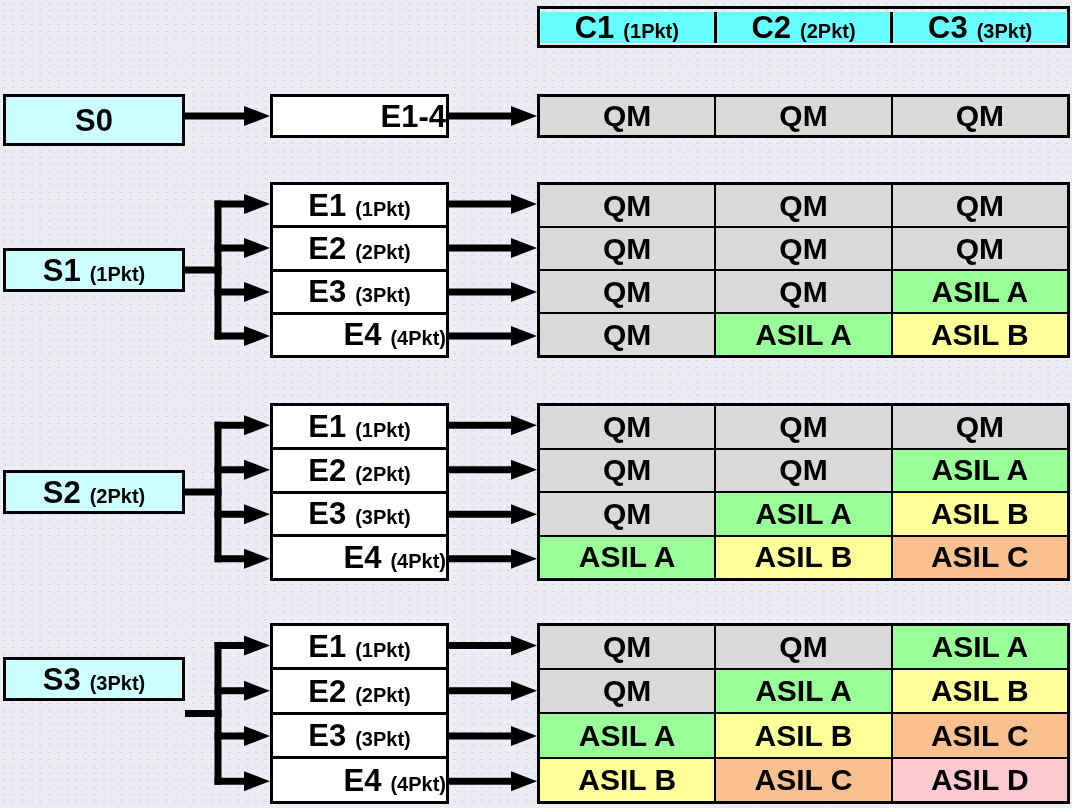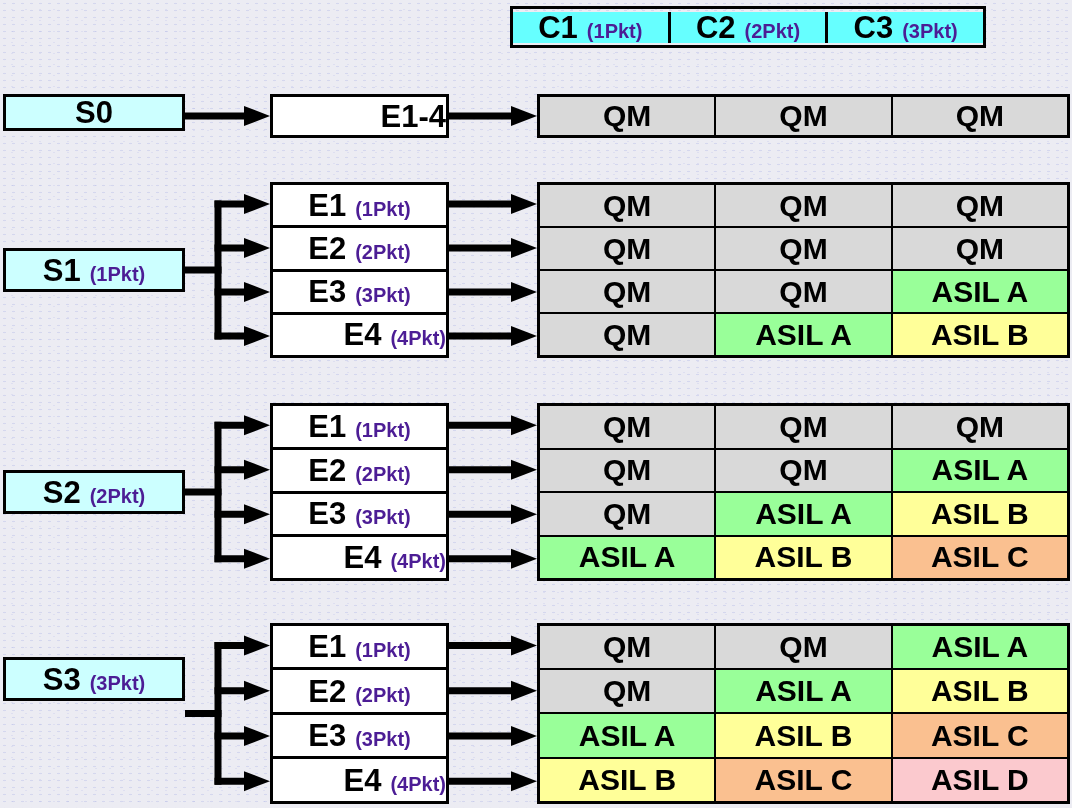--- a/index.html
+++ b/index.html
@@ -13,21 +13,21 @@
     background-size: 9px 7px, 14px 11px;
     background-position: 0 0, 5px 4px;
     font-family:"Liberation Sans", sans-serif;
     overflow:hidden;
   }
   .connectors { position:absolute; left:0; top:0; pointer-events:none; }
   .abs { position:absolute; box-sizing:border-box; }
   .box3 { border:3px solid #000; display:flex; align-items:center; justify-content:center; }
   .lbl { display:flex; align-items:baseline; }
   .main { font-weight:bold; font-size:31px; color:#000; line-height:1; }
-  .sub  { font-weight:bold; font-size:20px; color:#4c1d95; line-height:1; margin-left:9px; }
+  .sub  { font-weight:bold; font-size:20px; color:#000000; line-height:1; margin-left:9px; }
   .sub:empty { display:none; }
   .val  { font-weight:bold; font-size:30px; color:#000; line-height:1; }
   .header-row { display:flex; }
   .hcell { flex:1; display:flex; align-items:center; justify-content:center; border-right:3px solid #000; }
   .hcell.last { border-right:none; }
   .ecol { display:flex; flex-direction:column; border:3px solid #000; }
   .erow { flex:1; display:flex; align-items:center; justify-content:center; border-bottom:3px solid #000; }
   .erow.last { border-bottom:none;justify-content:flex-end; }
   .matrix { display:flex; flex-direction:column; border:3px solid #000; }
   .mrow { flex:1; display:flex; border-bottom:2px solid #000; }
@@ -92,41 +92,41 @@
       <polygon points="270,781.2 244,771.2 244,791.2" fill="#000000"></polygon>
       <line x1="449" y1="645.6" x2="517" y2="645.6" stroke="#000000" stroke-width="7"></line>
       <polygon points="537,645.6 511,635.6 511,655.6" fill="#000000"></polygon>
       <line x1="449" y1="690.8" x2="517" y2="690.8" stroke="#000000" stroke-width="7"></line>
       <polygon points="537,690.8 511,680.8 511,700.8" fill="#000000"></polygon>
       <line x1="449" y1="736" x2="517" y2="736" stroke="#000000" stroke-width="7"></line>
       <polygon points="537,736 511,726 511,746" fill="#000000"></polygon>
       <line x1="449" y1="781.2" x2="517" y2="781.2" stroke="#000000" stroke-width="7"></line>
       <polygon points="537,781.2 511,771.2 511,791.2" fill="#000000"></polygon>
     </svg>
-    <div class="header-row box3 abs" style="left: 510px; top: 6px; width: 476px; height: 42px; border-width: 3px;">
+    <div class="header-row box3 abs" style="left: 537px; top: 6px; width: 533px; height: 42px; border-width: 3px;">
       <div class="hcell" style="background: rgb(102, 255, 255);">
         <div class="lbl">
           <span class="main">C1</span>
           <span class="sub">(1Pkt)</span>
         </div>
       </div>
       <div class="hcell" style="background: rgb(102, 255, 255);">
         <div class="lbl">
           <span class="main">C2</span>
           <span class="sub">(2Pkt)</span>
         </div>
       </div>
       <div class="hcell last" style="background: rgb(102, 255, 255);">
         <div class="lbl">
           <span class="main">C3</span>
           <span class="sub">(3Pkt)</span>
         </div>
       </div>
     </div>
-    <div class="box3 abs" style="left: 3px; top: 94px; width: 182px; height: 37px; background: rgb(204, 255, 255);">
+    <div class="box3 abs" style="left: 3px; top: 94px; width: 182px; height: 52px; background: rgb(204, 255, 255);">
       <div class="lbl">
         <span class="main">S0</span>
       </div>
     </div>
     <div class="ecol abs" style="left: 270px; top: 94px; width: 179px; height: 44px;">
       <div class="erow last" style="background: rgb(255, 255, 255);">
         <div class="lbl">
           <span class="main">E1-4</span>
         </div>
       </div>

